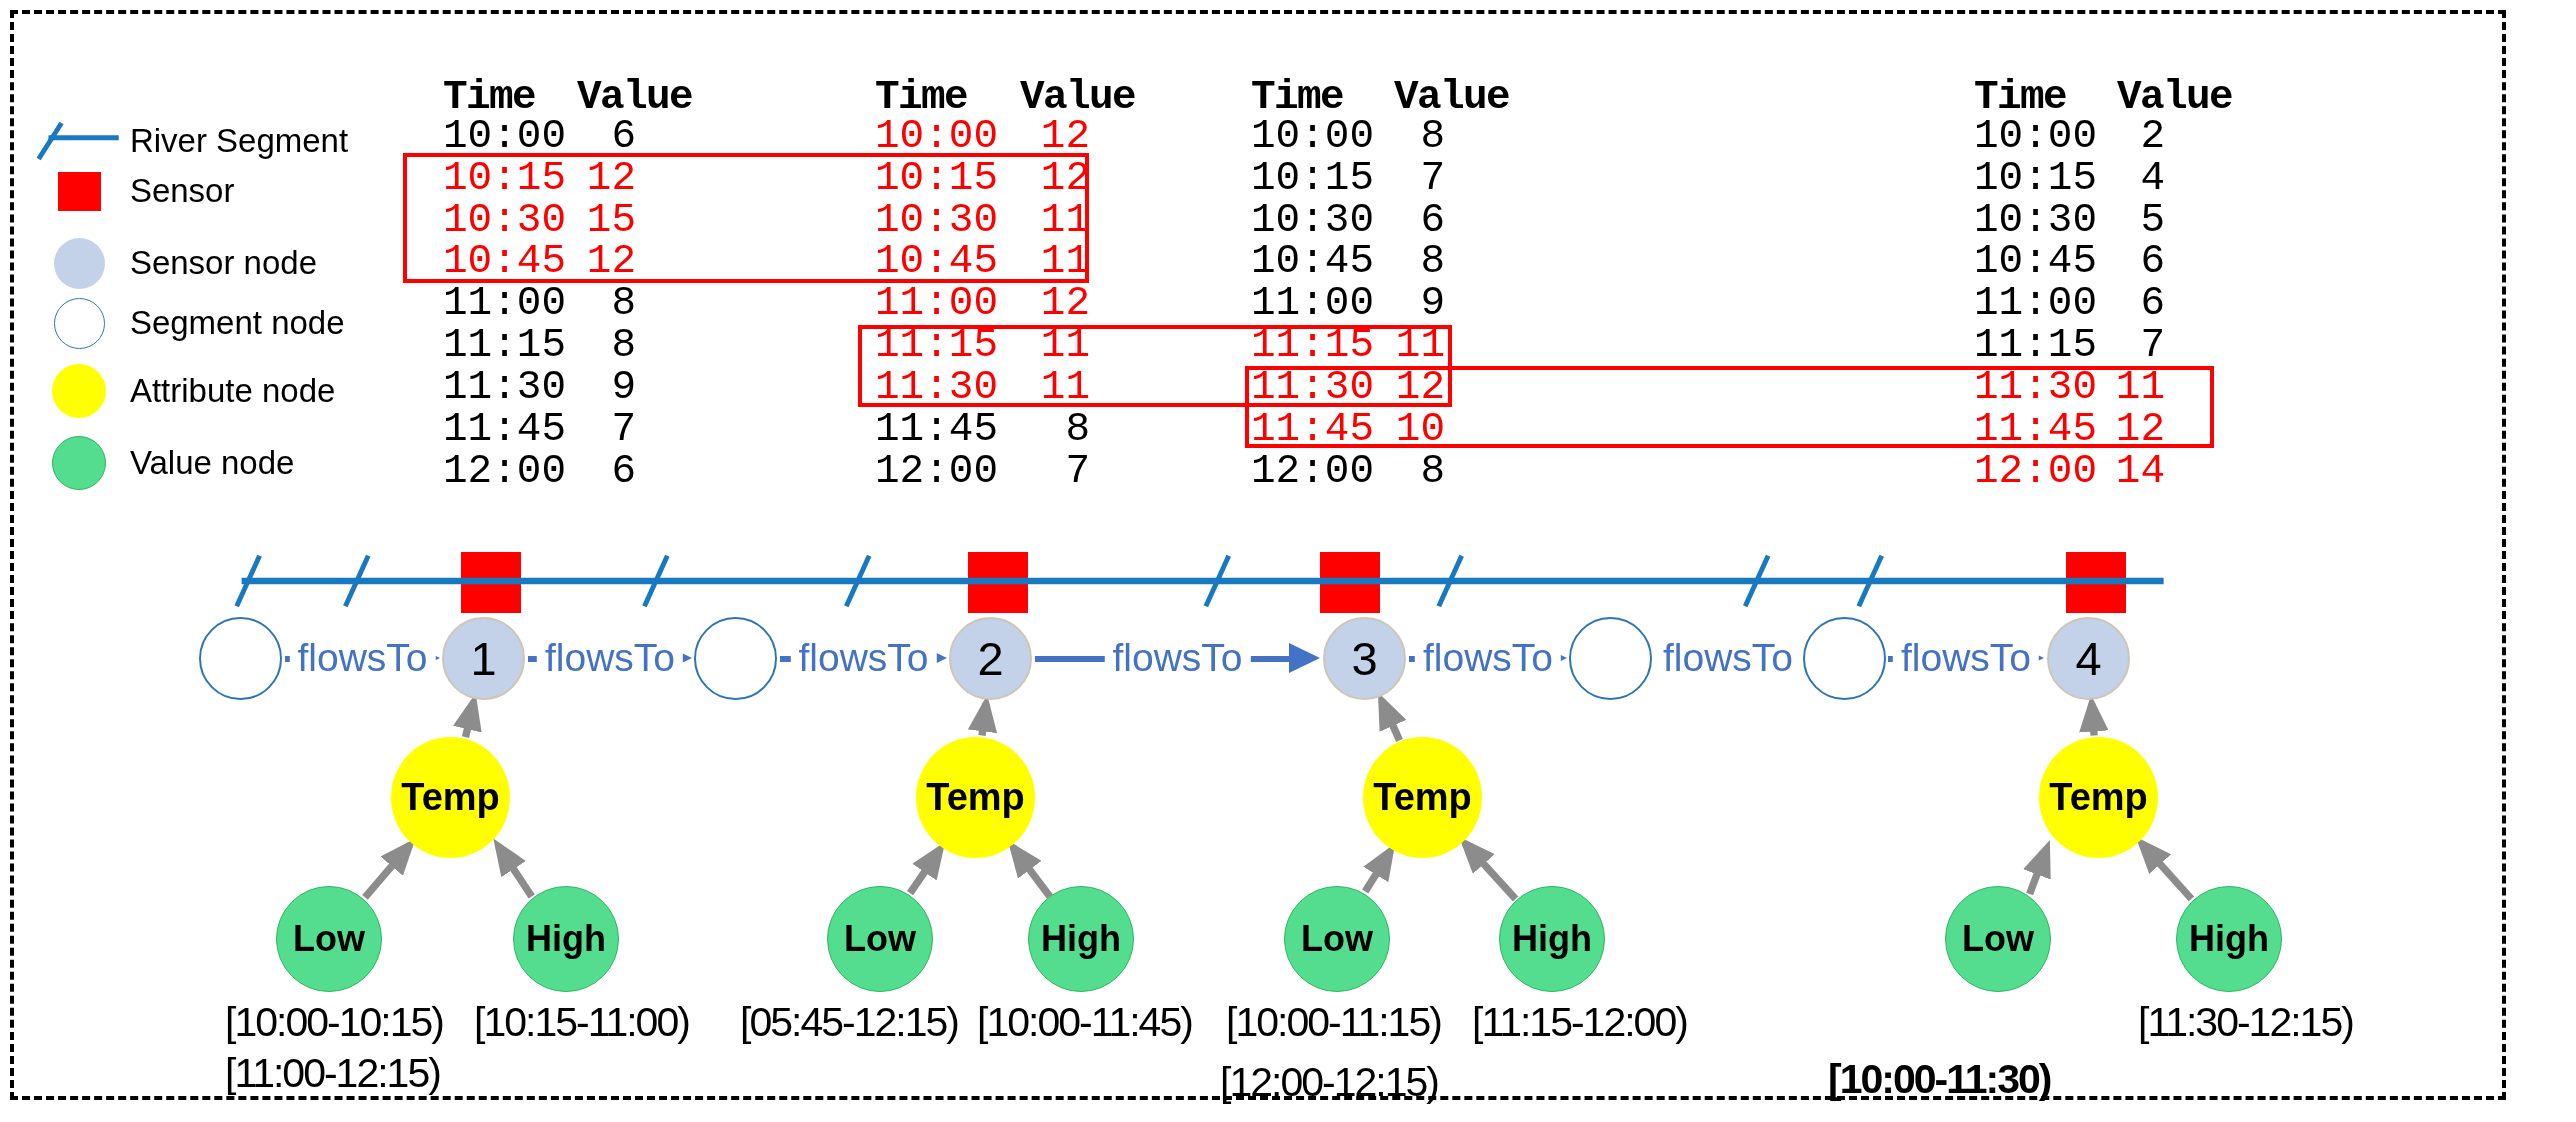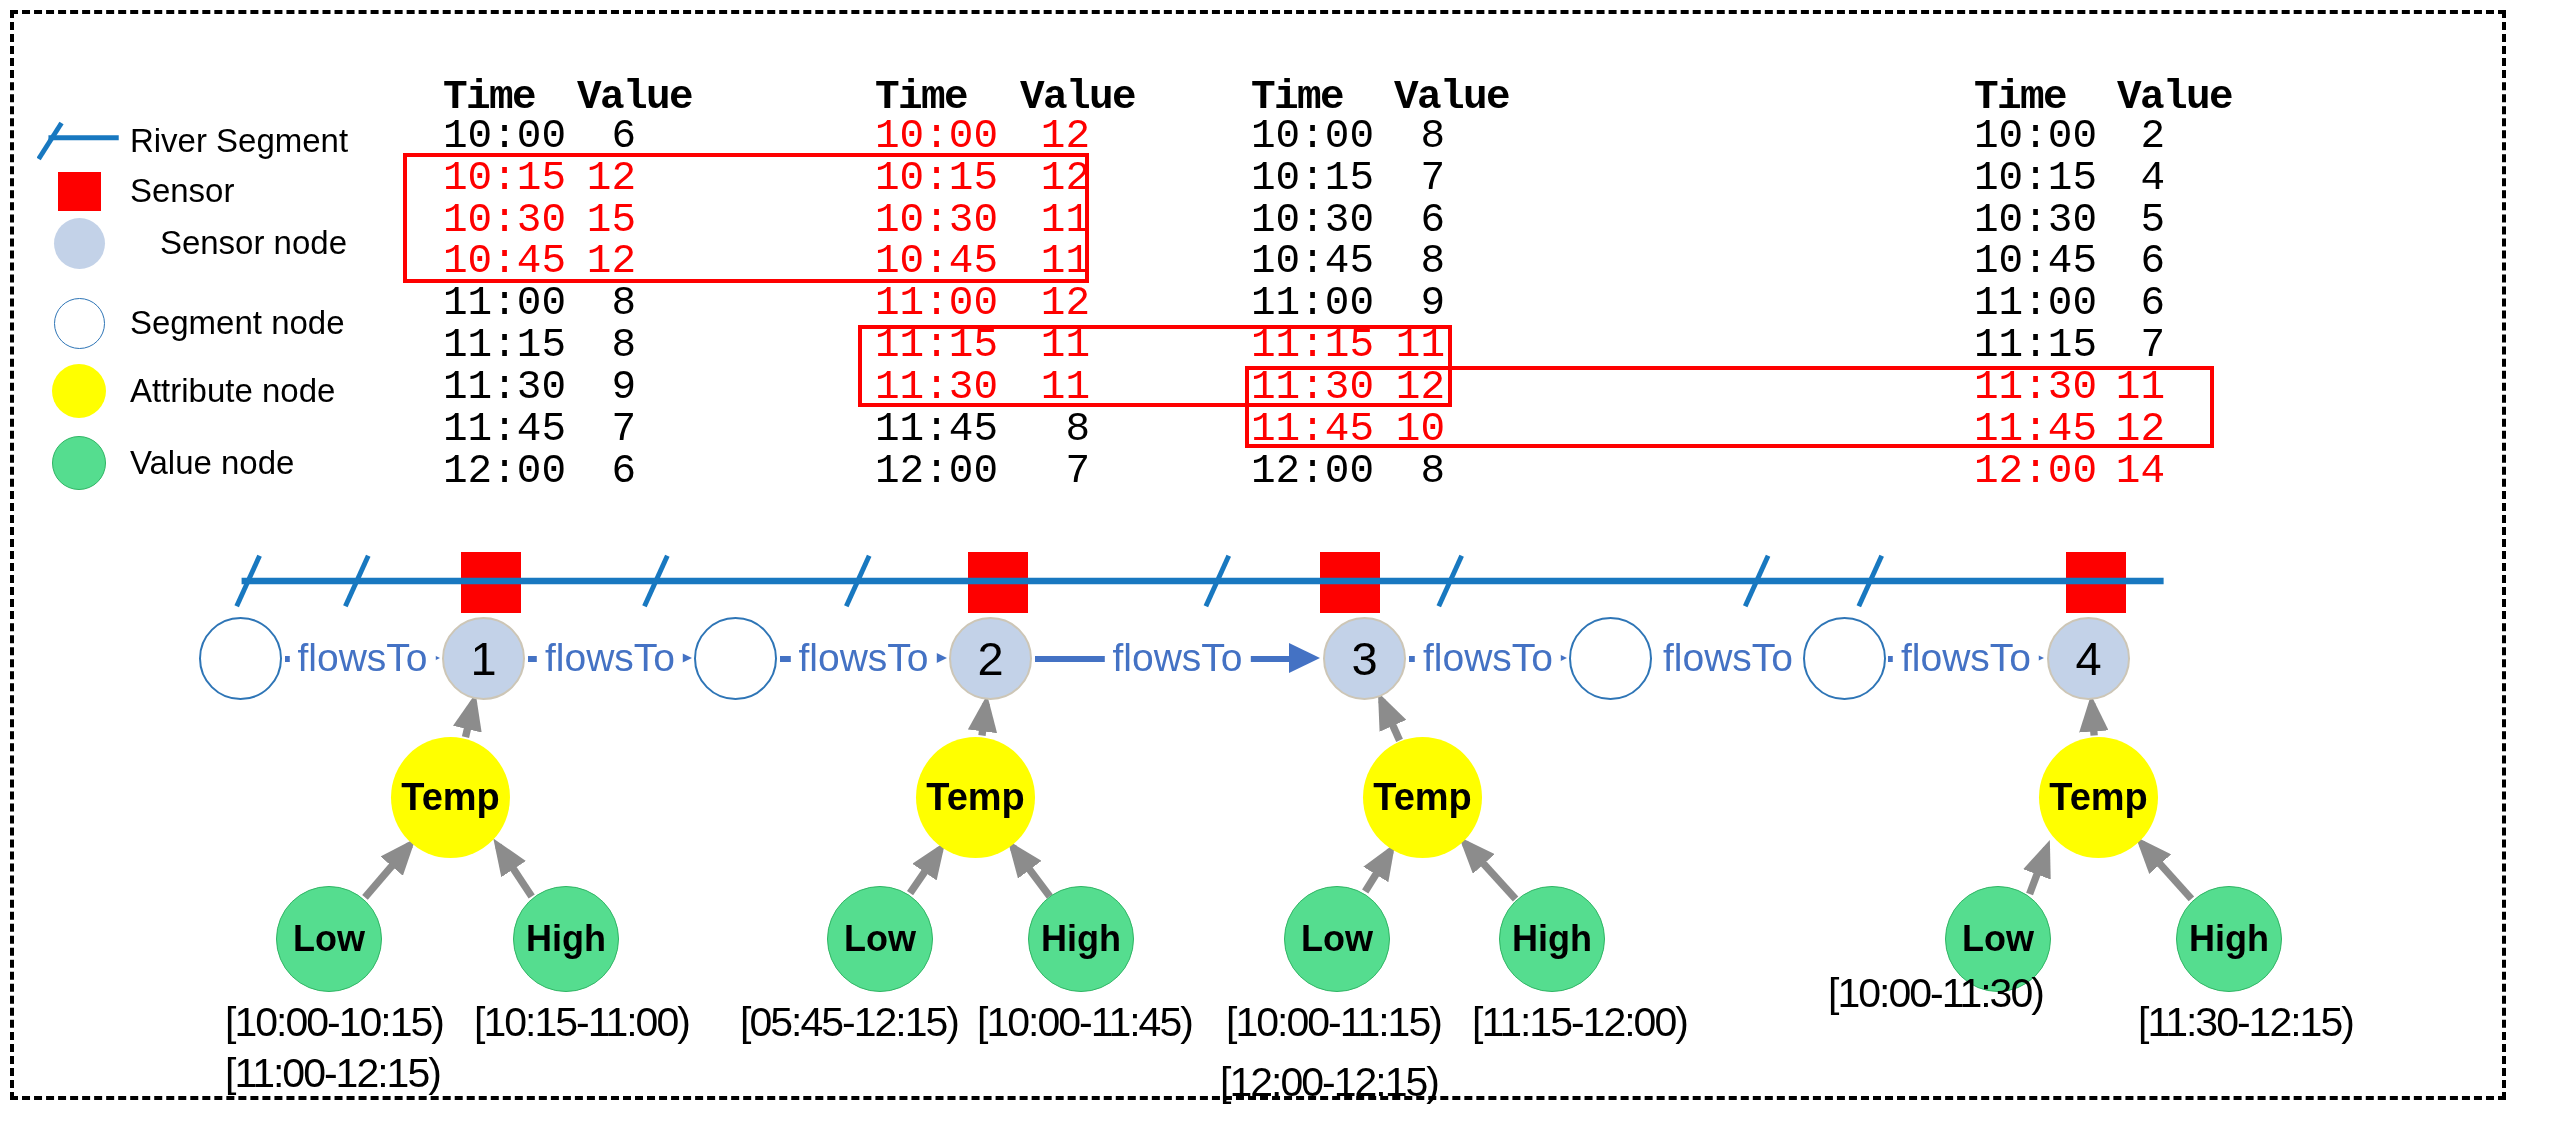--- a/index.html
+++ b/index.html
@@ -62,21 +62,21 @@
           </svg>
         </div>
         <span class="llabel">River Segment</span>
       </div>
       <div class="legend-row" style="top: 164px;">
         <div class="licon">
           <div class="lsq"></div>
         </div>
         <span class="llabel">Sensor</span>
       </div>
-      <div class="legend-row" style="top: 216px; gap: 30px;">
+      <div class="legend-row" style="top: 236px;">
         <div class="licon">
           <div class="lcir" style="width: 51px; height: 51px; background: rgb(195, 210, 232);"></div>
         </div>
         <span class="llabel">Sensor node</span>
       </div>
       <div class="legend-row" style="top: 296px;">
         <div class="licon">
           <div class="lcir" style="width: 51px; height: 51px; background: rgb(255, 255, 255); border: 1.6px solid rgb(46, 117, 182);"></div>
         </div>
         <span class="llabel">Segment node</span>
@@ -276,17 +276,17 @@
       <div class="ivl" style="left: 977px; top: 999px;">[10:00-11:45)</div>
       <div class="attrn" style="left: 1363px;">Temp</div>
       <div class="valn" style="left: 1284px;">Low</div>
       <div class="valn" style="left: 1499px;">High</div>
       <div class="ivl" style="left: 1226px; top: 999px;">[10:00-11:15)</div>
       <div class="ivl" style="left: 1220px; top: 1050px; margin-top: 9px;">[12:00-12:15)</div>
       <div class="ivl" style="left: 1472px; top: 999px;">[11:15-12:00)</div>
       <div class="attrn" style="left: 2039px;">Temp</div>
       <div class="valn" style="left: 1945px;">Low</div>
       <div class="valn" style="left: 2176px;">High</div>
-      <div class="ivl" style="left: 1828px; top: 970px;">[10:00-11:30)</div>
+      <div class="ivl" style="left: 1828px; top: 1056px; font-weight: bold;">[10:00-11:30)</div>
       <div class="ivl" style="left: 2138px; top: 999px;">[11:30-12:15)</div>
     </div>
 </div>
 
 
 </body></html>

